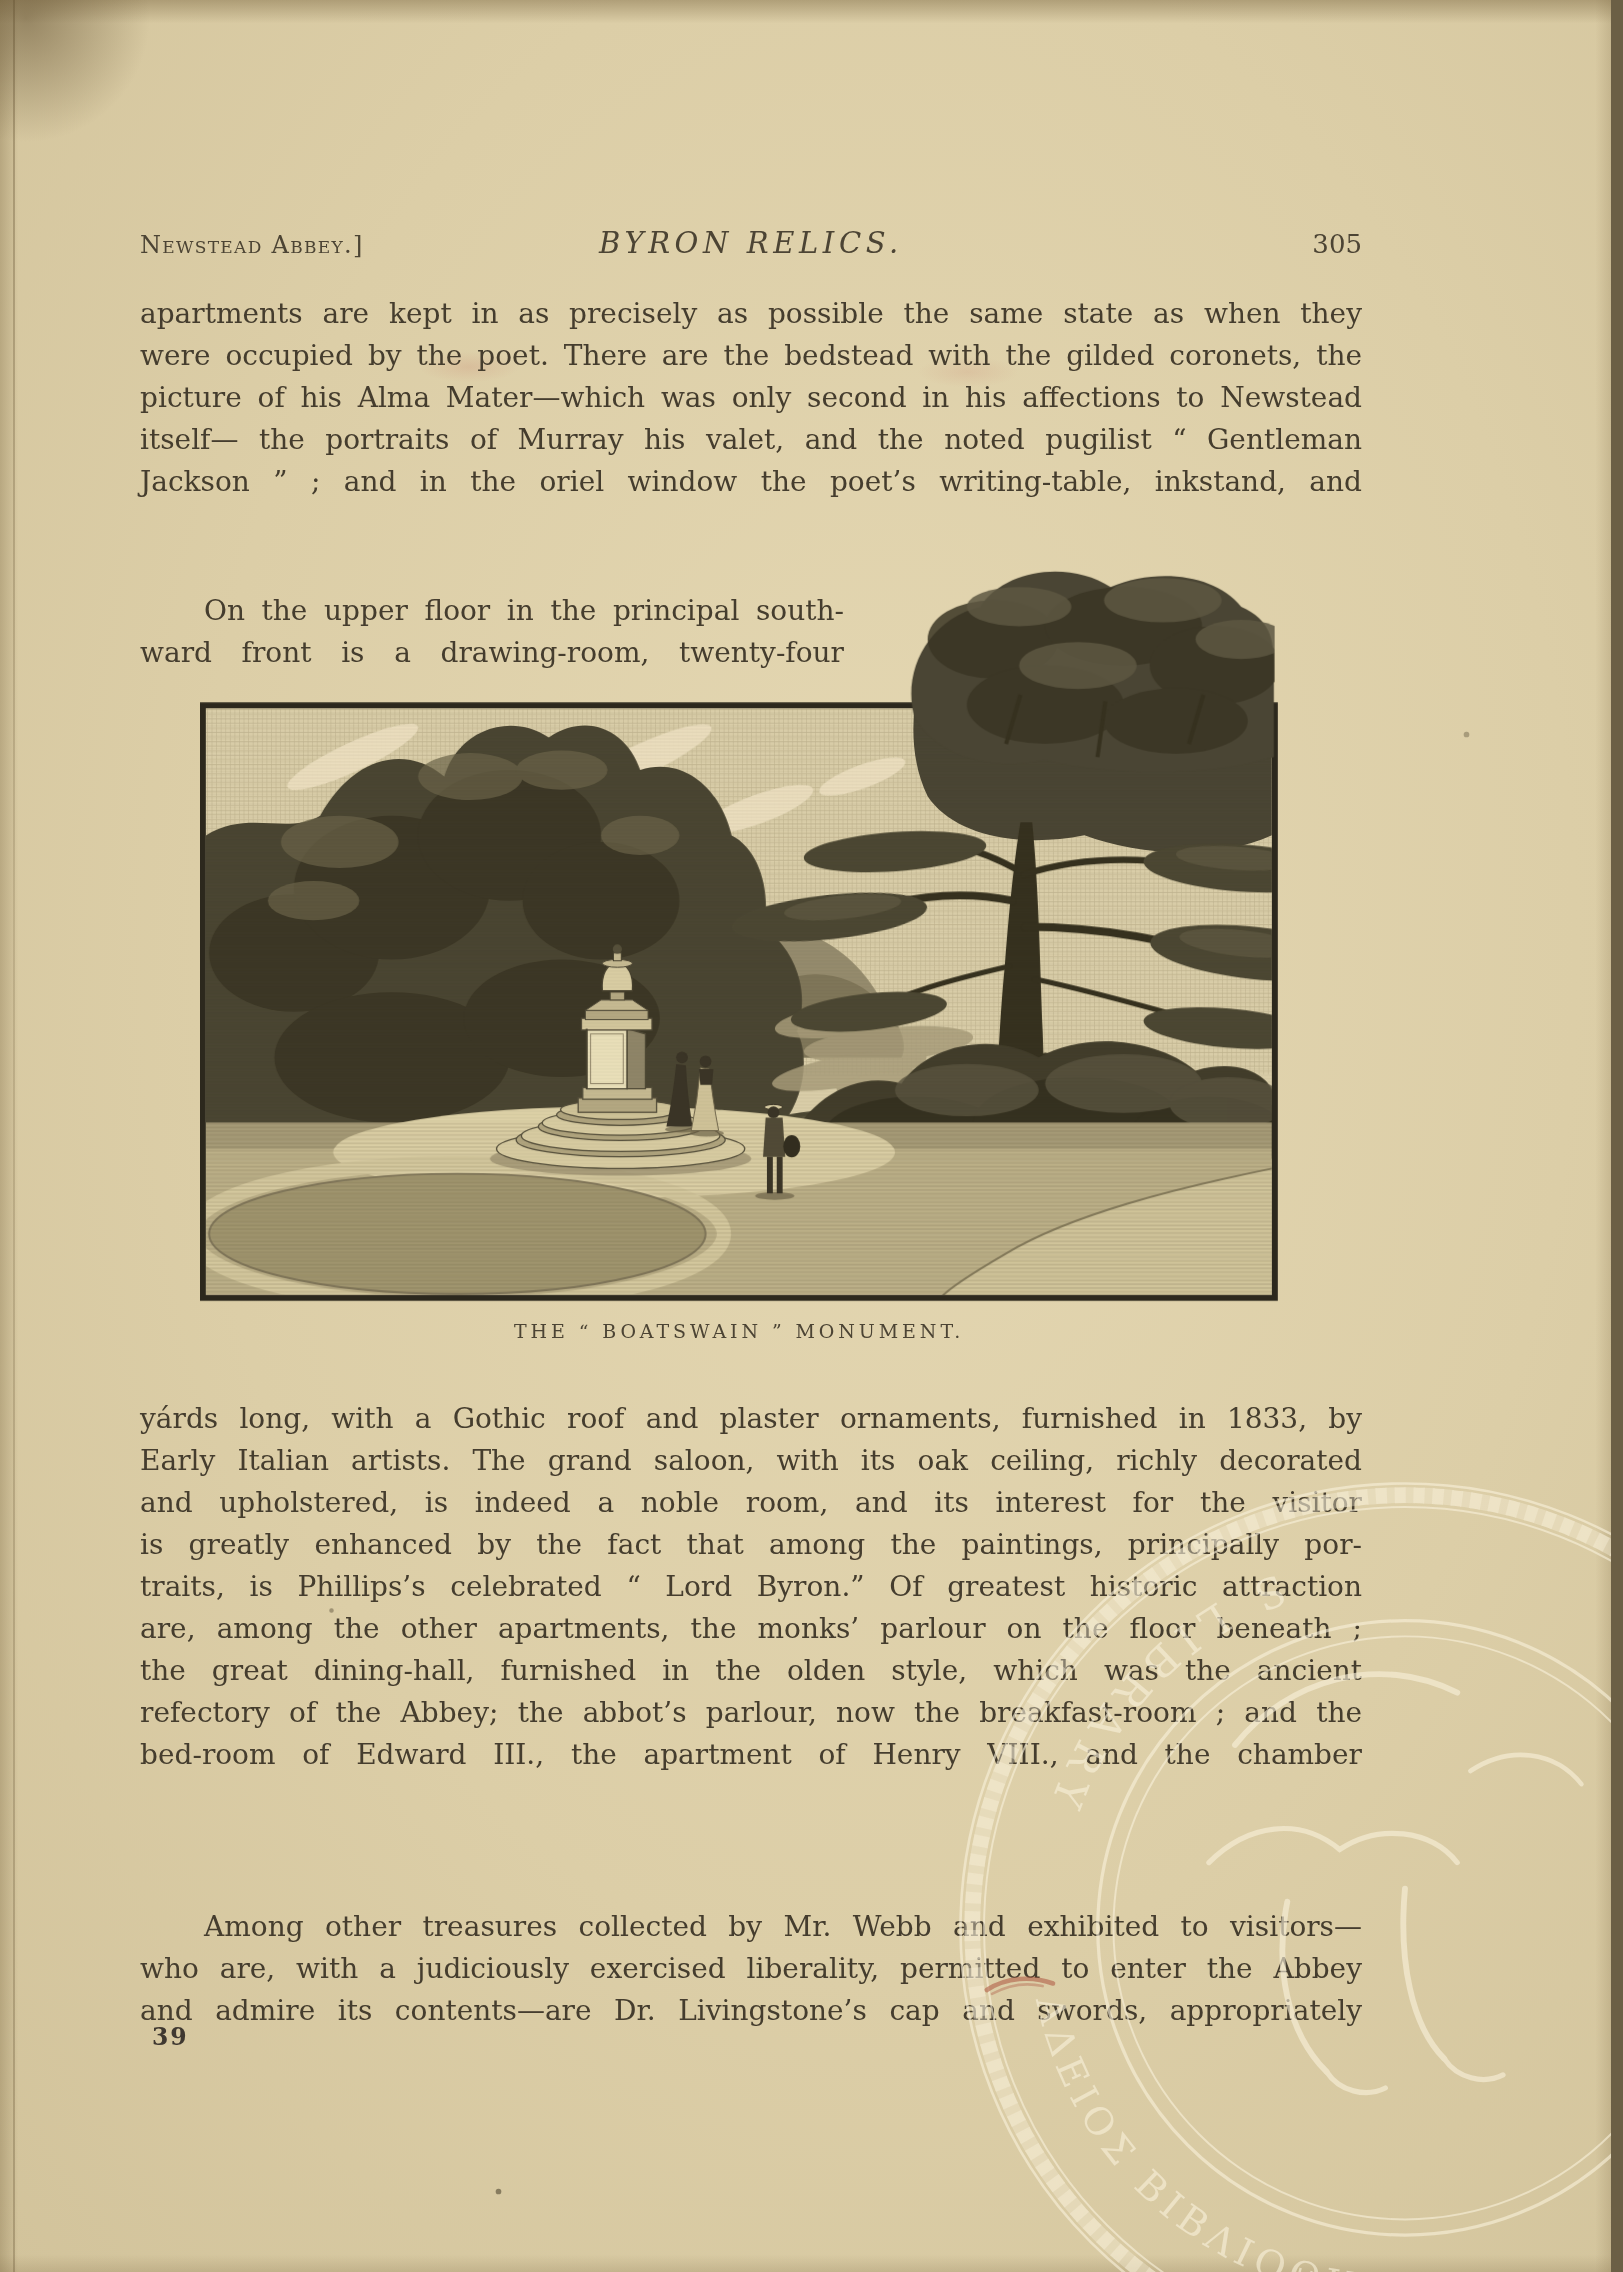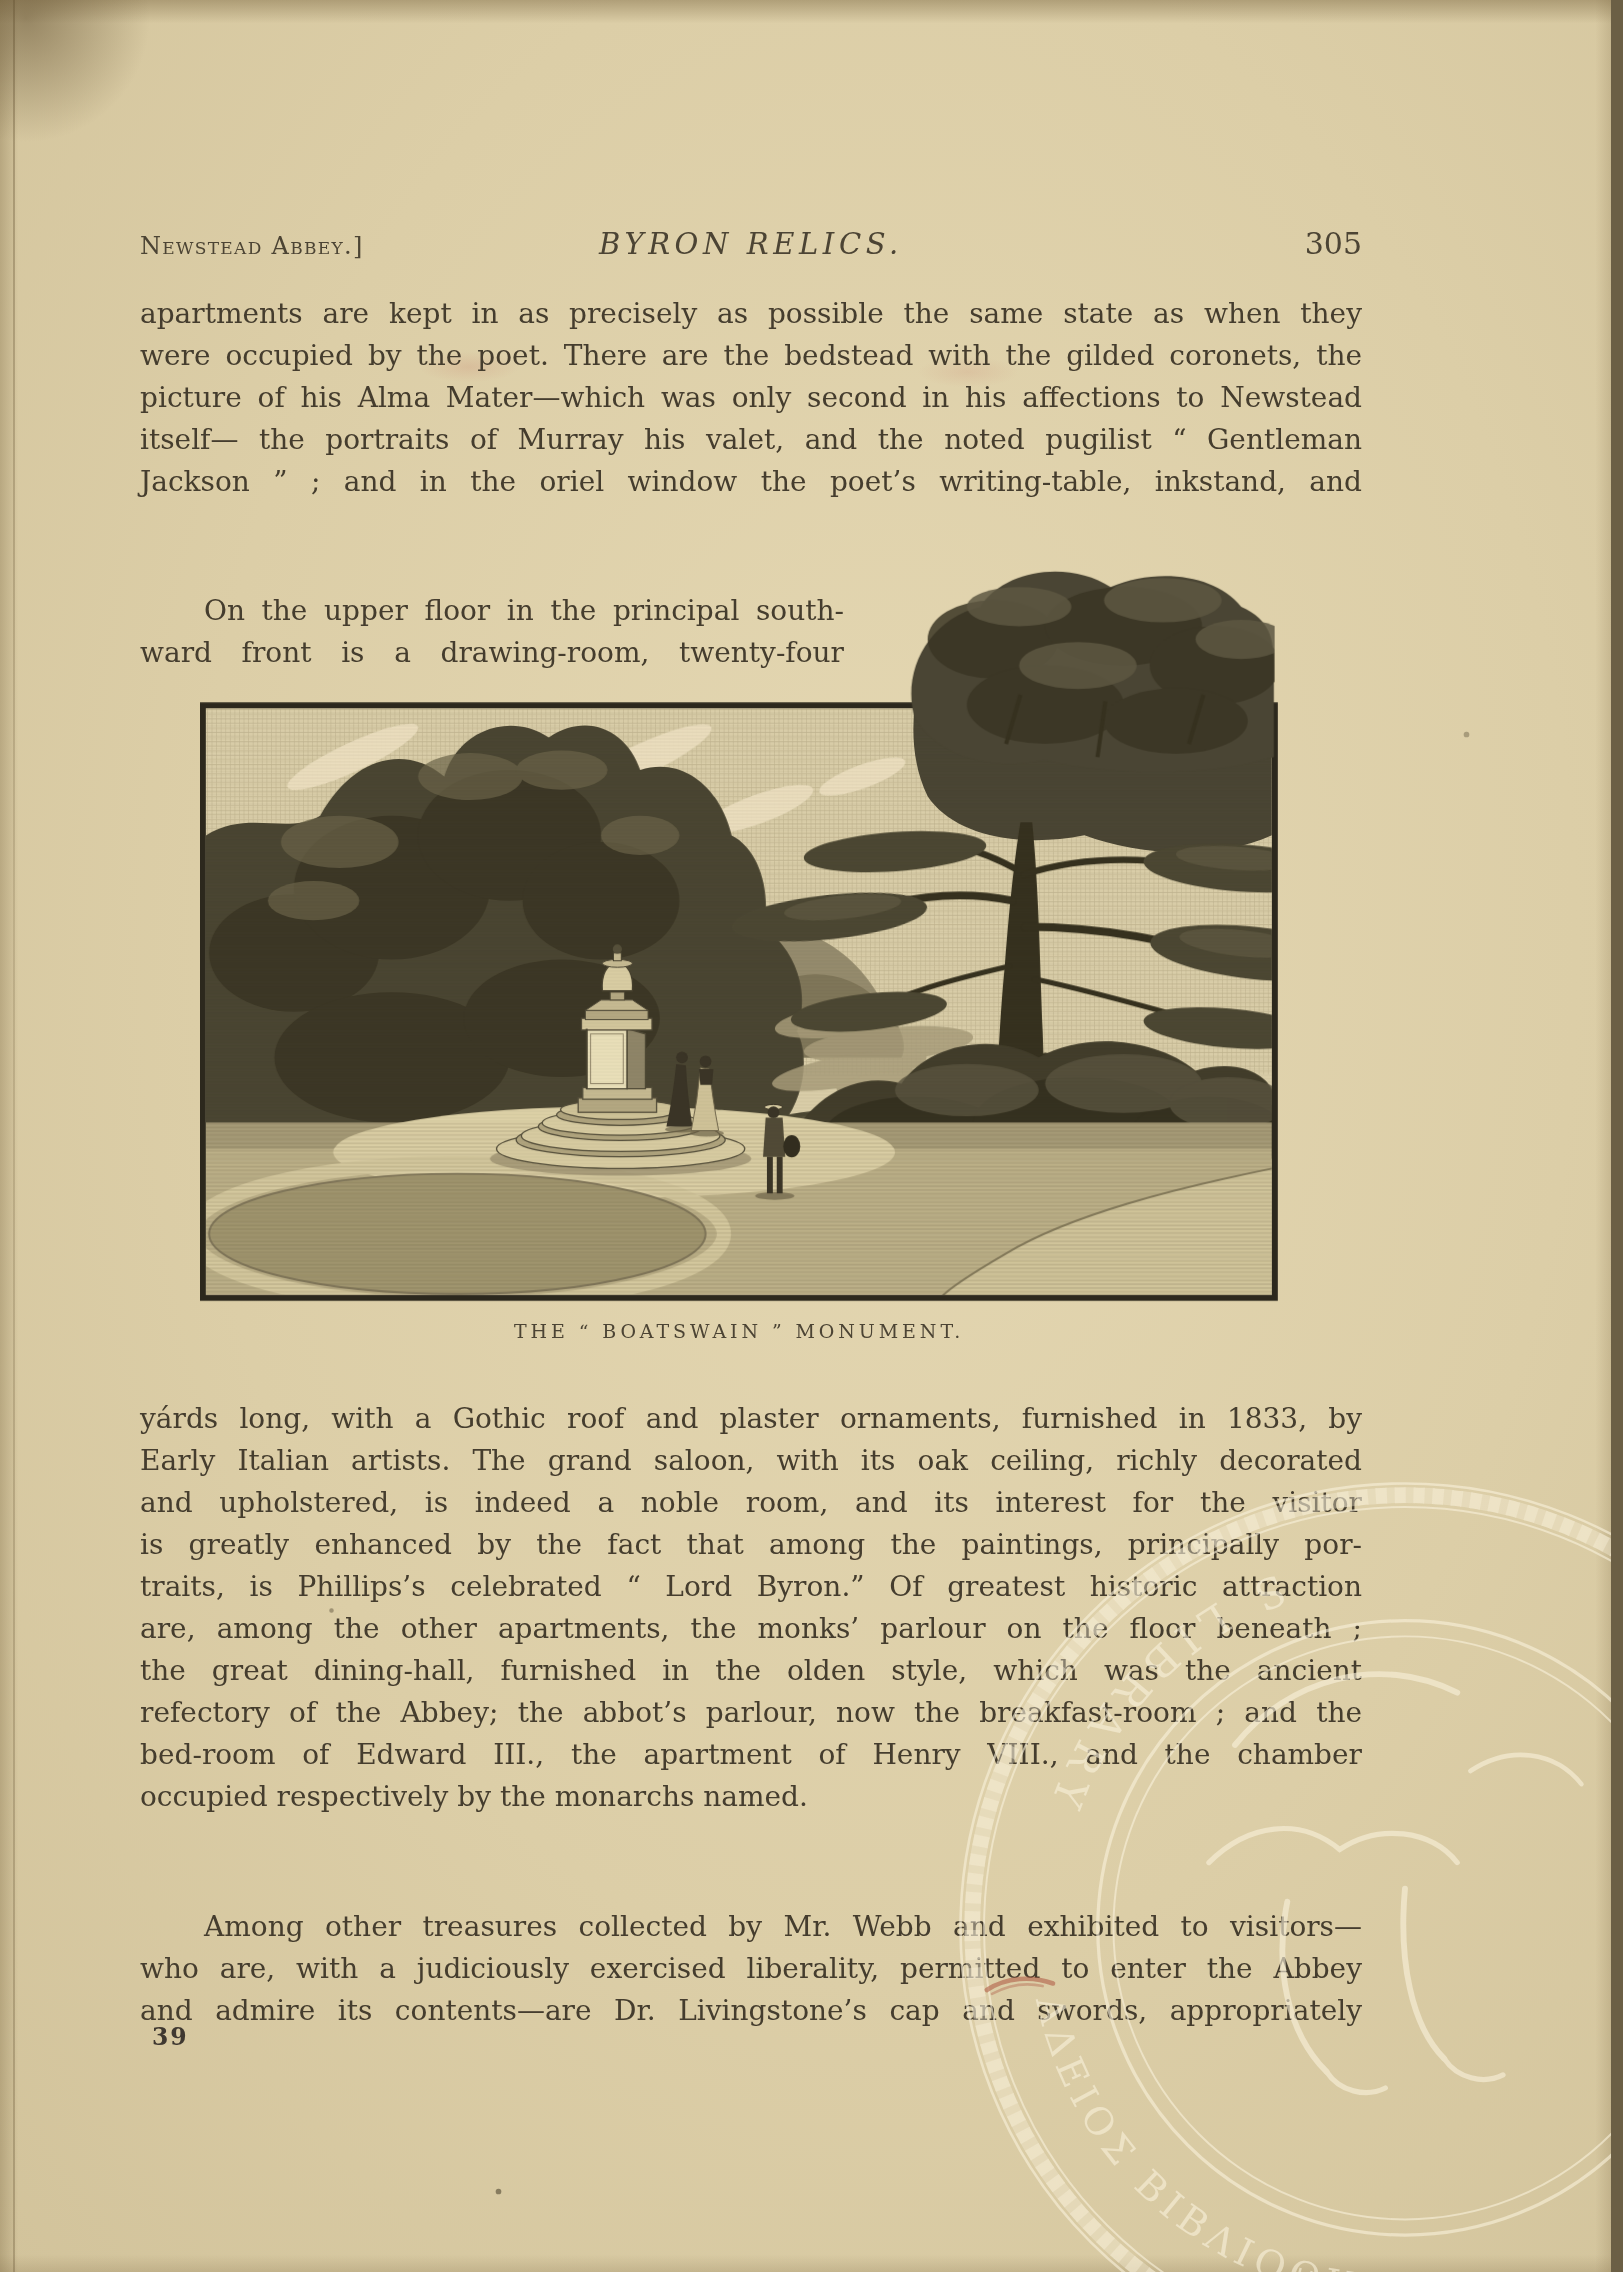--- a/index.html
+++ b/index.html
@@ -23,21 +23,21 @@
   .specks{position:absolute;left:0;top:0;width:2.6px;height:2.6px;border-radius:50%;
     box-shadow:497px 2190px 0 1.3px rgba(70,60,40,.55),
                895px 1168px 0 0.7px rgba(70,60,40,.45),
                1465px 733px 0 1.3px rgba(70,60,40,.35),
                330px 1609px 0 0.7px rgba(70,60,40,.4);}
   
   .header{position:absolute;left:140px;top:226px;width:1222px;
     display:grid;grid-template-columns:1fr auto 1fr;align-items:baseline;}
   .h-left{justify-self:start;font-variant:small-caps;font-size:24px;letter-spacing:1.3px;color:#4c4434;}
   .h-center{justify-self:center;font-style:italic;font-size:29px;letter-spacing:4.6px;color:#4c4434;}
-  .h-right{justify-self:end;font-size:30px;color:#4c4434;}
+  .h-right{justify-self:end;font-size:26px;color:#4c4434;}
   
   .textblock{position:absolute;left:140px;width:1222px;font-size:28px;line-height:42px;color:#453d2e;}
   .tb1{top:293px;}
   .tb2{top:550px;width:704px;}
   .tb3{top:1398px;}
   .tb4{top:1866px;}
   .tline{text-align:left;}
   .tline.just{text-align:justify;text-align-last:justify;}
   .tline.ind{text-indent:64px;margin-top:40px;}
   
@@ -79,21 +79,20 @@
   <div class="textblock tb3">
       <div class="tline just">yárds long, with a Gothic roof and plaster ornaments, furnished in 1833, by</div>
       <div class="tline just">Early Italian artists.  The grand saloon, with its oak ceiling, richly decorated</div>
       <div class="tline just">and upholstered, is indeed a noble room, and its interest for the visitor</div>
       <div class="tline just">is greatly enhanced by the fact that among the paintings, principally por-</div>
       <div class="tline just">traits, is Phillips’s celebrated “ Lord Byron.”  Of greatest historic attraction</div>
       <div class="tline just">are, among the other apartments, the monks’ parlour on the floor beneath ;</div>
       <div class="tline just">the great dining-hall, furnished in the olden style, which was the ancient</div>
       <div class="tline just">refectory of the Abbey; the abbot’s parlour, now the breakfast-room ; and the</div>
       <div class="tline just">bed-room of Edward III., the apartment of Henry VIII., and the chamber</div>
-      <div class="tline">occupied respectively by the monarchs named.</div>
     </div>
   <div class="textblock tb4">
       <div class="tline just ind">Among other treasures collected by Mr. Webb and exhibited to visitors—</div>
       <div class="tline just">who are, with a judiciously exercised liberality, permitted to enter the Abbey</div>
       <div class="tline just">and admire its contents—are Dr. Livingstone’s cap and swords, appropriately</div>
     </div>
 
   <svg class="engraving" viewBox="0 0 1860 1142" xmlns="http://www.w3.org/2000/svg">
     <defs>
       <clipPath id="frameClip">

